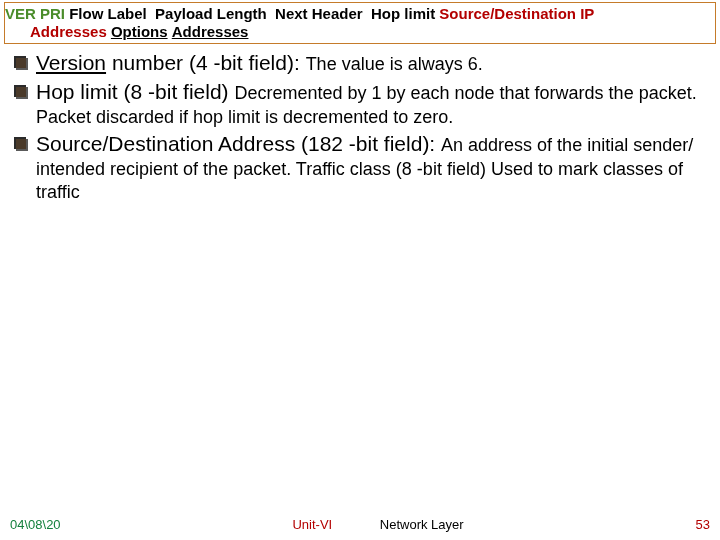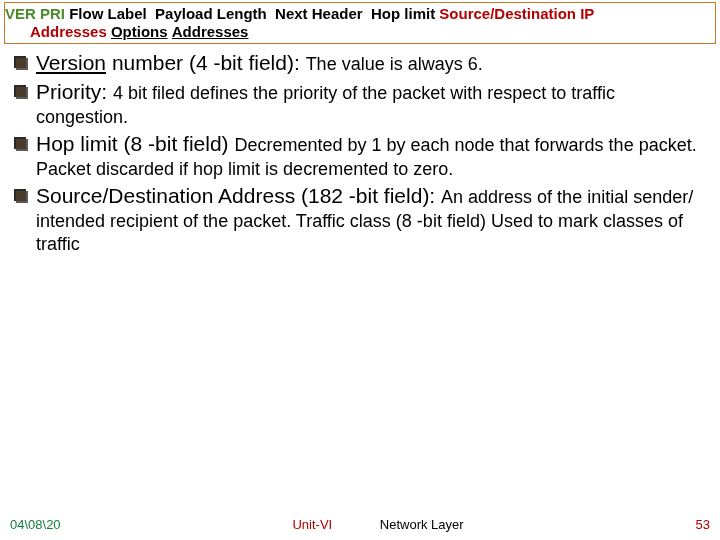--- a/index.html
+++ b/index.html
@@ -88,32 +88,20 @@
           <rect x="0" y="0" width="12" height="12" fill="#2a2a2a"></rect>
           <rect x="2" y="2" width="12" height="12" fill="#5a5a5a"></rect>
           <rect x="2" y="2" width="10" height="10" fill="#4a3a2a"></rect>
         </svg>
       </span>
     <span class="txt">
       <span class="big under">Version</span><span class="big"> number (4 -bit field): </span><span>The value is always 6.</span>
     </span>
   </div>
 
-  <div class="item">
-    <span class="bullet">
-        <svg width="14" height="14">
-          <rect x="0" y="0" width="12" height="12" fill="#2a2a2a"></rect>
-          <rect x="2" y="2" width="12" height="12" fill="#5a5a5a"></rect>
-          <rect x="2" y="2" width="10" height="10" fill="#4a3a2a"></rect>
-        </svg>
-      </span>
-    <span class="txt">
-      <span class="big">Priority: </span><span>4 bit filed defines the priority of the packet with respect to traffic congestion.</span>
-    </span>
-  </div>
 
 
 
 
   <div class="item">
     <span class="bullet">
         <svg width="14" height="14">
           <rect x="0" y="0" width="12" height="12" fill="#2a2a2a"></rect>
           <rect x="2" y="2" width="12" height="12" fill="#5a5a5a"></rect>
           <rect x="2" y="2" width="10" height="10" fill="#4a3a2a"></rect>

